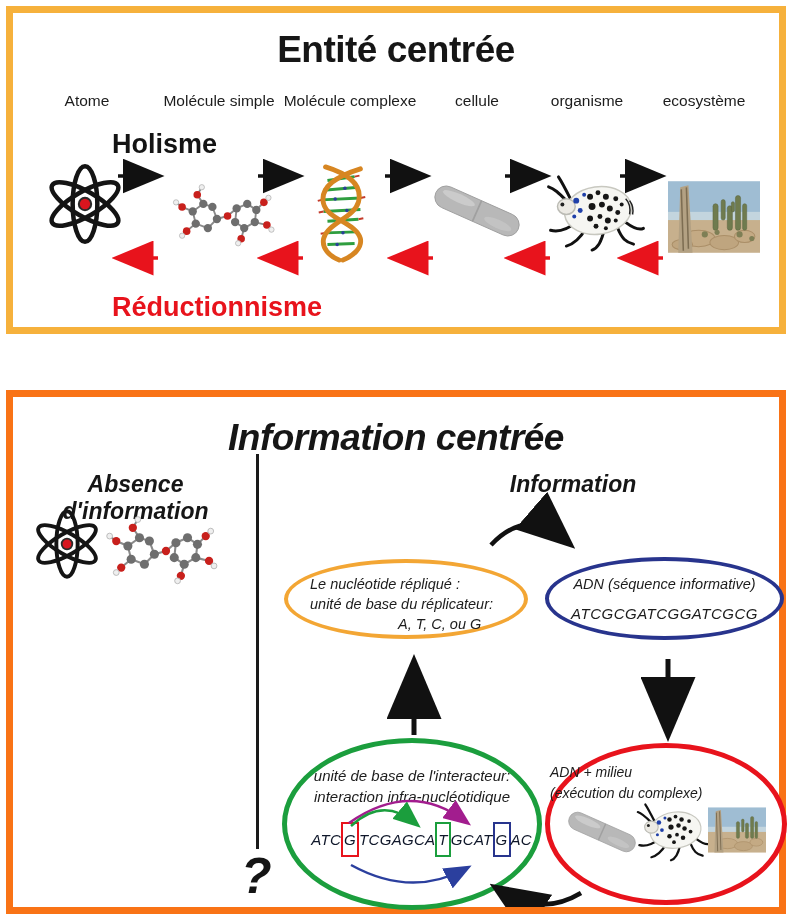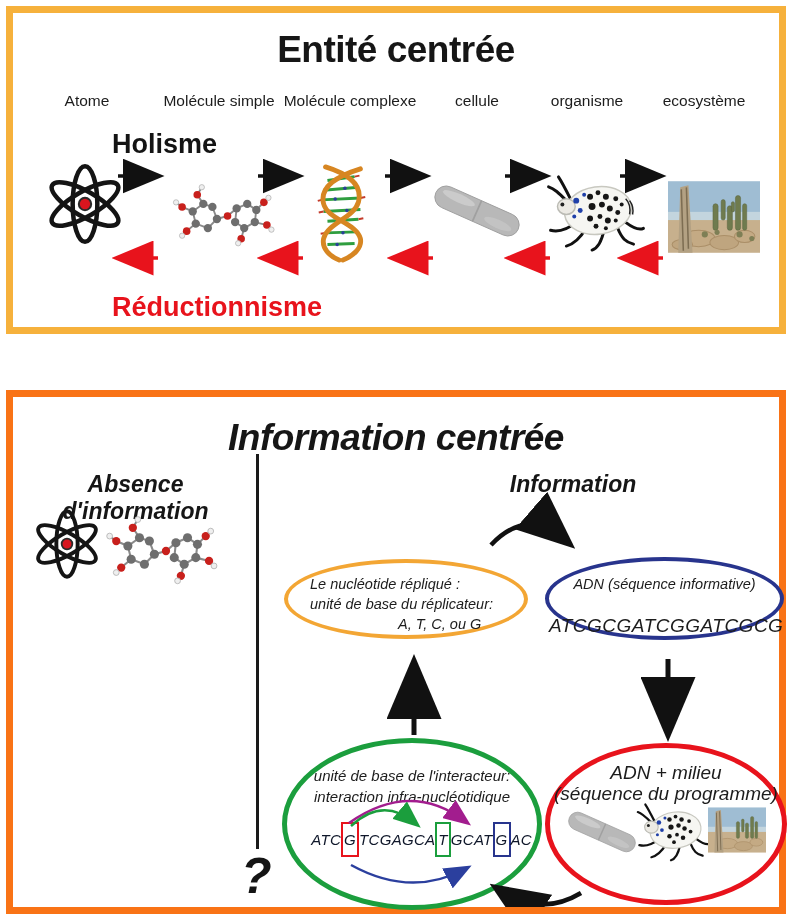--- a/index.html
+++ b/index.html
@@ -18,23 +18,23 @@
   .side-label{position:absolute;font-size:23px;font-weight:600;color:#161616;text-align:center;}
   .ellipse{position:absolute;border-radius:50%;background:#fff;}
   .el-orange{left:271px;top:162px;width:236px;height:72px;border:4.5px solid #f3a634;}
   .el-blue{left:532px;top:160px;width:231px;height:75px;border:4.5px solid #28348d;}
   .el-green{left:269px;top:341px;width:250px;height:162px;border:5px solid #1b9e3d;}
   .el-red{left:532px;top:346px;width:232px;height:152px;border:5px solid #e8131c;}
   .el-text{font-size:14.5px;line-height:20px;color:#1c1c1c;}
   .orange-text{position:absolute;left:22px;top:11px;text-align:left;}
   .orange-text .indent{margin-left:88px;}
   .blue-text{position:absolute;left:0;top:13px;width:100%;text-align:center;}
-  .blue-text .seq{margin-top:22px;font-size:19px;letter-spacing:0.5px;}
+  .blue-text .seq{margin-top:10px;font-size:15px;letter-spacing:0.5px;}
   .green-text{position:absolute;left:0;top:22px;width:100%;text-align:center;font-size:15px;line-height:21px;}
-  .red-text{position:absolute;left:0;top:14px;width:100%;text-align:center;font-size:19px;line-height:21px;}
+  .red-text{position:absolute;left:0;top:14px;width:100%;font-size:14px;line-height:21px;}
   .seq-row{position:absolute;left:0;top:433px;width:100%;text-align:right;font-size:15px;
            letter-spacing:0.3px;color:#0f172a;white-space:nowrap;}
   .nbox{display:inline-block;border:2px solid;padding:8px 1px;margin:-8px 0;line-height:15px;}
   .nbox.red{border-color:#e8131c;}
   .nbox.green{border-color:#1b9e3d;}
   .nbox.blue{border-color:#28348d;}
   .qmark{position:absolute;left:228px;top:450px;font-size:50px;font-weight:700;color:#141414;}
   .divider{position:absolute;left:243px;top:57px;width:2.5px;height:395px;background:#1a1a1a;}
 </style>
 </head>
@@ -313,21 +313,21 @@
       </div>
     </div>
 
     <div class="seq-row" style="left:269px;width:250px;">
       <span>ATC</span><span class="nbox red">G</span><span>TCGAGCA</span><span class="nbox green">T</span><span>GCAT</span><span class="nbox blue">G</span><span>AC</span>
     </div>
 
     <div class="ellipse el-red">
       <div class="red-text">
         <div>ADN + milieu</div>
-        <div>(séquence du programme)</div>
+        <div>(exécution du complexe)</div>
       </div>
 
       <svg class="abs" style="left:10px;top:60px;" width="84" height="48" viewBox="0 0 120 70">
         <g transform="rotate(24 60 35)">
           <rect x="8" y="22" width="104" height="26" rx="13" fill="#b8b8b8" stroke="#9e9e9e"></rect>
           <line x1="60" y1="22" x2="60" y2="48" stroke="#a0a0a0" stroke-width="2"></line>
           <ellipse cx="35" cy="30" rx="20" ry="5" fill="#d0d0d0" opacity="0.8"></ellipse>
           <ellipse cx="88" cy="39" rx="17" ry="5" fill="#c6c6c6" opacity="0.8"></ellipse>
         </g>
       </svg>

